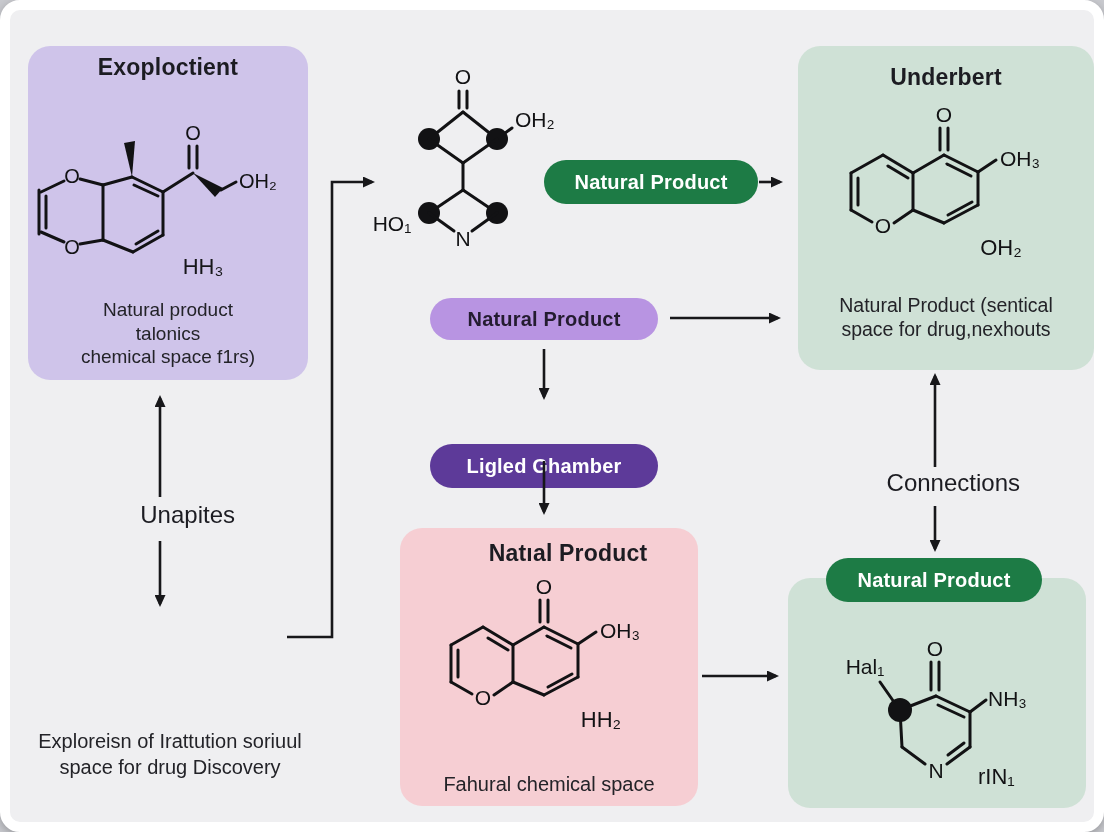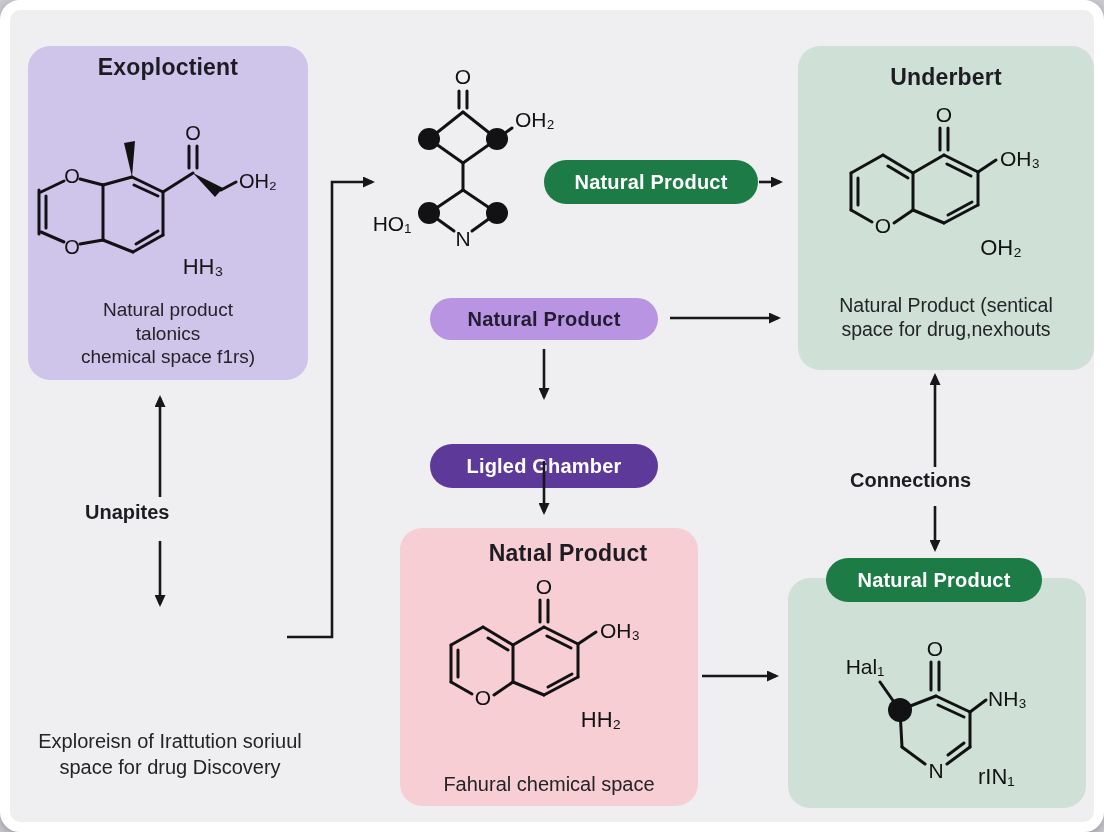--- a/index.html
+++ b/index.html
@@ -4,21 +4,21 @@
 <style>
   html,body{margin:0;padding:0;background:#c9cacf;font-family:"Liberation Sans",sans-serif;}
   .stage{position:relative;width:1104px;height:832px;overflow:hidden;}
   .frame{position:absolute;inset:0;background:#efeff1;border:10px solid #ffffff;border-radius:20px;box-shadow:0 3px 10px rgba(0,0,0,.25);box-sizing:border-box;}
   .box{position:absolute;border-radius:22px;box-sizing:border-box;}
   .box-title{position:absolute;left:0;right:0;text-align:center;font-size:23px;font-weight:600;color:#1c1c22;letter-spacing:.2px;}
   .caption{position:absolute;left:0;right:0;text-align:center;color:#232328;font-size:19px;line-height:1.24;font-weight:500;}
   .pill{position:absolute;display:flex;align-items:center;justify-content:center;border-radius:22px;font-size:20px;font-weight:700;letter-spacing:.2px;}
   .pill.light{color:#241c30;}
   .pill.dark{color:#ffffff;}
-  .free-label{position:absolute;text-align:left;font-size:20px;font-weight:700;color:#1c1c22;}
+  .free-label{position:absolute;text-align:right;font-size:24px;font-weight:400;color:#1c1c22;}
   .formula{position:absolute;text-align:center;font-size:22px;font-weight:500;color:#17171a;}
   svg{position:absolute;overflow:visible;}
   svg text{font-family:"Liberation Sans",sans-serif;fill:#121214;}
   .bond{stroke:#121214;stroke-width:3;fill:none;stroke-linecap:round;}
   .arrowline{stroke:#17171a;stroke-width:2.6;fill:none;}
   .watermark{position:absolute;color:#ffffff;opacity:.5;font-size:22px;font-weight:700;letter-spacing:2px;}
 </style>
 </head>
 <body>
 

